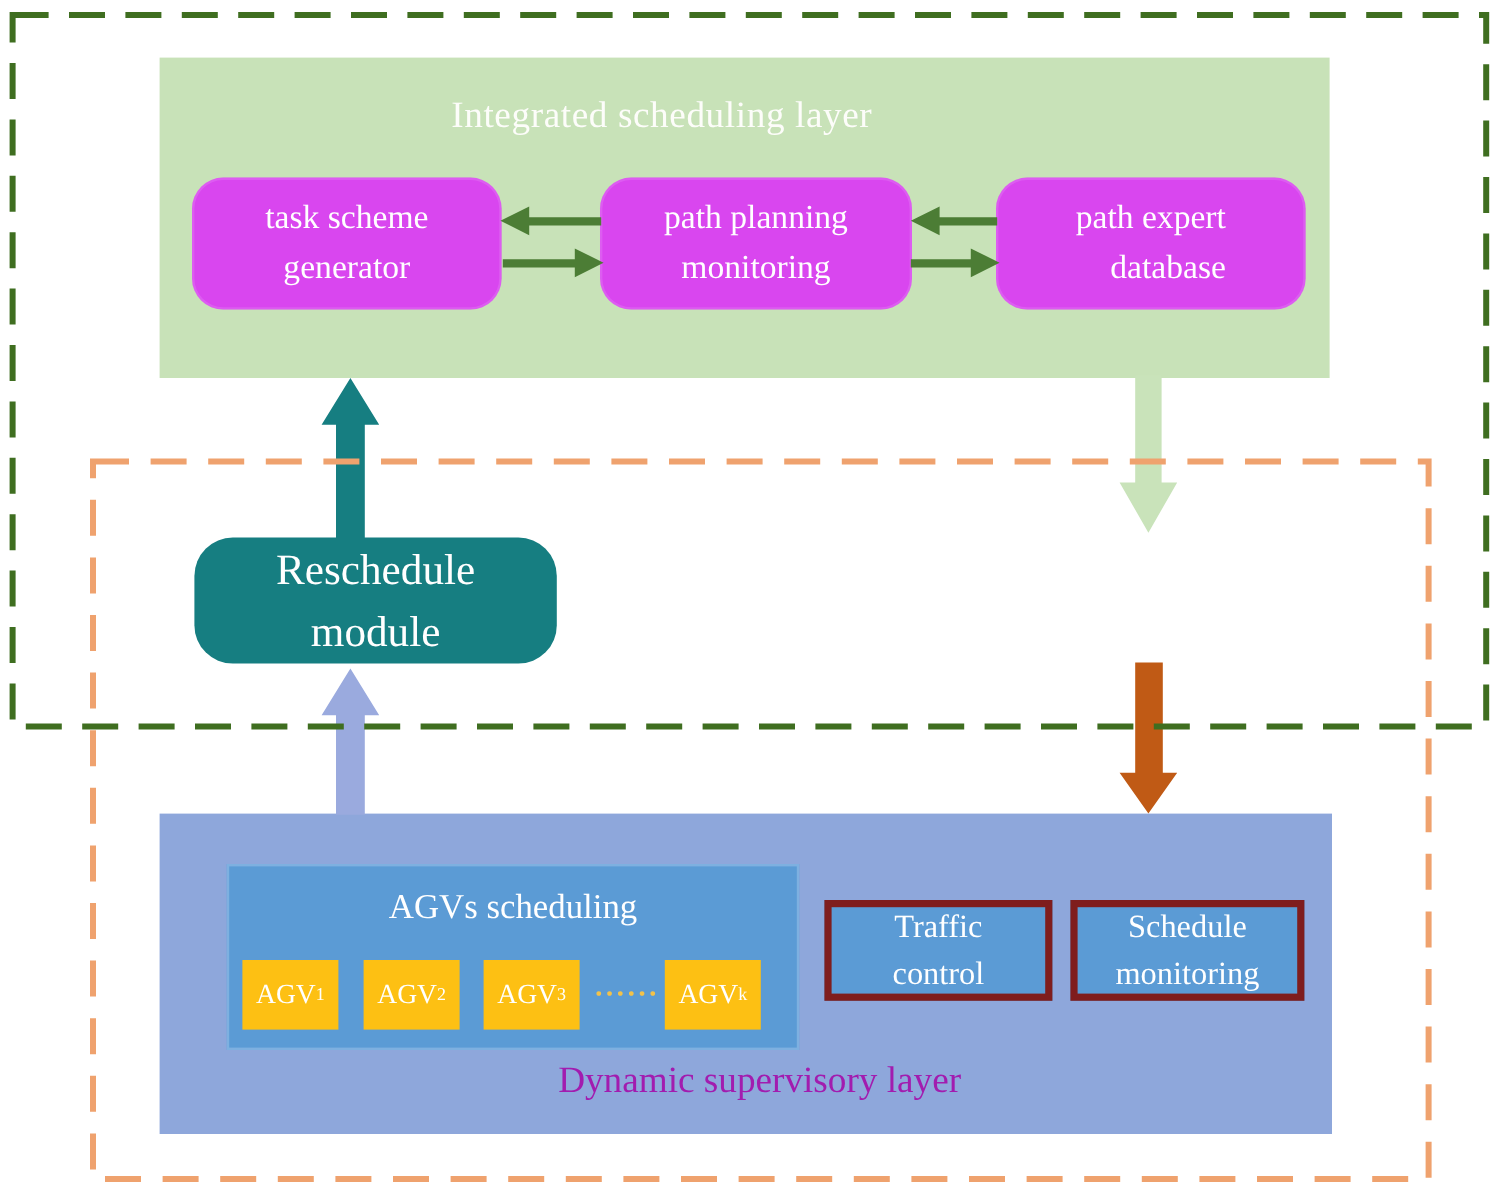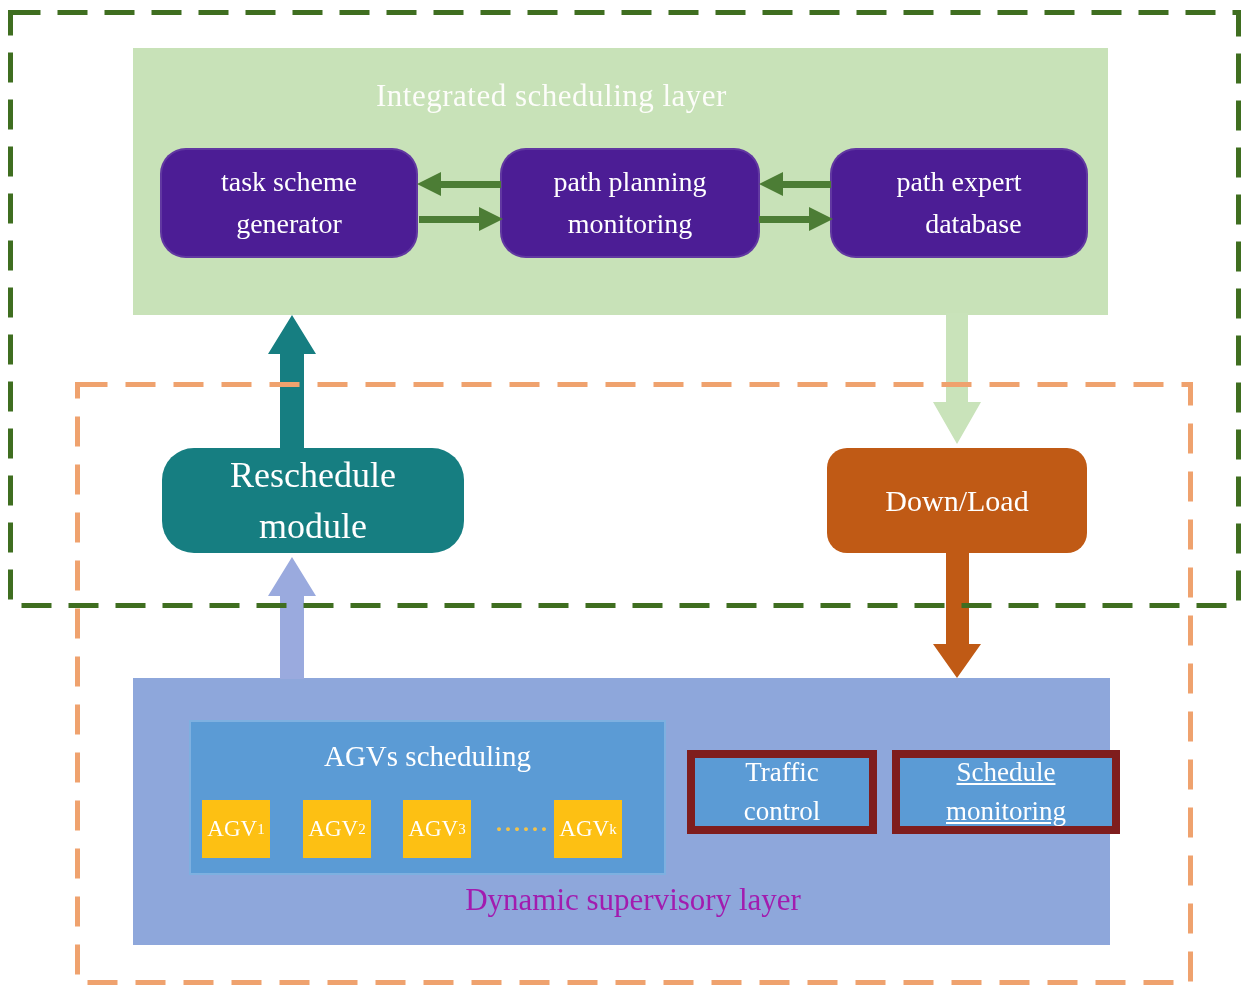--- a/index.html
+++ b/index.html
@@ -5,64 +5,63 @@
   html,body{margin:0;padding:0;background:#ffffff;}
   body{font-family:"Liberation Serif","DejaVu Serif",serif;}
   .stage{position:relative;width:1248px;height:994px;background:#ffffff;overflow:hidden;}
   .abs{position:absolute;box-sizing:border-box;}
   .pre{white-space:pre-line;}
   .ctr{display:flex;align-items:center;justify-content:center;text-align:center;}
 
   
   .sched-layer{left:133px;top:48px;width:975px;height:267px;background:#c8e2b8;}
   .sched-title{left:133px;top:76px;width:837px;height:40px;color:#fdfdfa;font-size:31px;letter-spacing:.5px;}
-  .gbox{top:148px;width:258px;height:110px;background:#4c1d95;border-radius:26px;
+  .gbox{top:148px;width:258px;height:110px;background:#d946ef;border-radius:26px;
         color:#ffffff;font-size:28px;line-height:1.5;box-shadow:inset 0 0 0 2px rgba(255,255,255,.12);}
   .gbox1{left:160px;} .gbox2{left:500px;width:260px;} .gbox3{left:830px;text-align:right;}
 
   .teal-box{left:162px;top:448px;width:302px;height:105px;background:#167e81;border-radius:32px;
         color:#ffffff;font-size:36px;line-height:1.4;}
   .orange-box{left:827px;top:448px;width:260px;height:105px;background:#c05a15;border-radius:20px;
         color:#ffffff;font-size:30px;}
 
   .sup-layer{left:133px;top:678px;width:977px;height:267px;background:#8ea7db;}
   .sup-title{left:133px;top:880px;width:1000px;height:40px;color:#a21caf;font-size:31px;}
 
   .agv-panel{left:189px;top:720px;width:477px;height:155px;background:#5b9bd5;border:2px solid #7eb0e0;}
   .agv-title{left:189px;top:738px;width:477px;height:36px;color:#ffffff;font-size:29px;}
-  .agv-unit{top:800px;width:68px;height:58px;background:#fdc013;color:#ffffff;font-size:23px;}
+  .agv-unit{top:800px;width:80px;height:58px;background:#fdc013;color:#ffffff;font-size:23px;}
   .agv-unit sub{font-size:15px;line-height:0;}
   .agv1{left:202px;} .agv2{left:303px;} .agv3{left:403px;} .agvk{left:554px;}
   .agv-dots{left:492px;top:806px;width:60px;height:46px;color:#f2c24a;font-size:24px;font-weight:bold;letter-spacing:1px;}
 
-  .bbox{top:750px;height:84px;background:#5b9bd5;border:8px solid #7f1d1d;
+  .bbox{top:750px;height:84px;background:#5b9bd5;border:6px solid #7f1d1d;
         color:#ffffff;font-size:27px;line-height:1.45;}
   .traffic{left:687px;width:190px;}
-  .schedule{left:892px;width:228px;text-decoration:underline;}
+  .schedule{left:892px;width:195px;}
 
   .overlay{left:0;top:0;width:1248px;height:994px;pointer-events:none;}
 </style>
 </head>
 <body>
 
 <div class="stage">
 
   <div class="abs sched-layer"></div>
   <div class="abs ctr sched-title">Integrated scheduling layer</div>
 
   <div class="abs ctr pre gbox gbox1">task scheme
 generator</div>
   <div class="abs ctr pre gbox gbox2">path planning
 monitoring</div>
   <div class="abs ctr pre gbox gbox3">path expert
 database</div>
 
   <div class="abs ctr pre teal-box">Reschedule
 module</div>
-  <div class="abs ctr orange-box">Down/Load</div>
 
   <div class="abs sup-layer"></div>
   <div class="abs agv-panel"></div>
   <div class="abs ctr agv-title">AGVs scheduling</div>
 
   <div class="abs ctr agv-unit agv1">
     <span>AGV</span>
       <sub>1</sub>
   </div>
   <div class="abs ctr agv-unit agv2">

